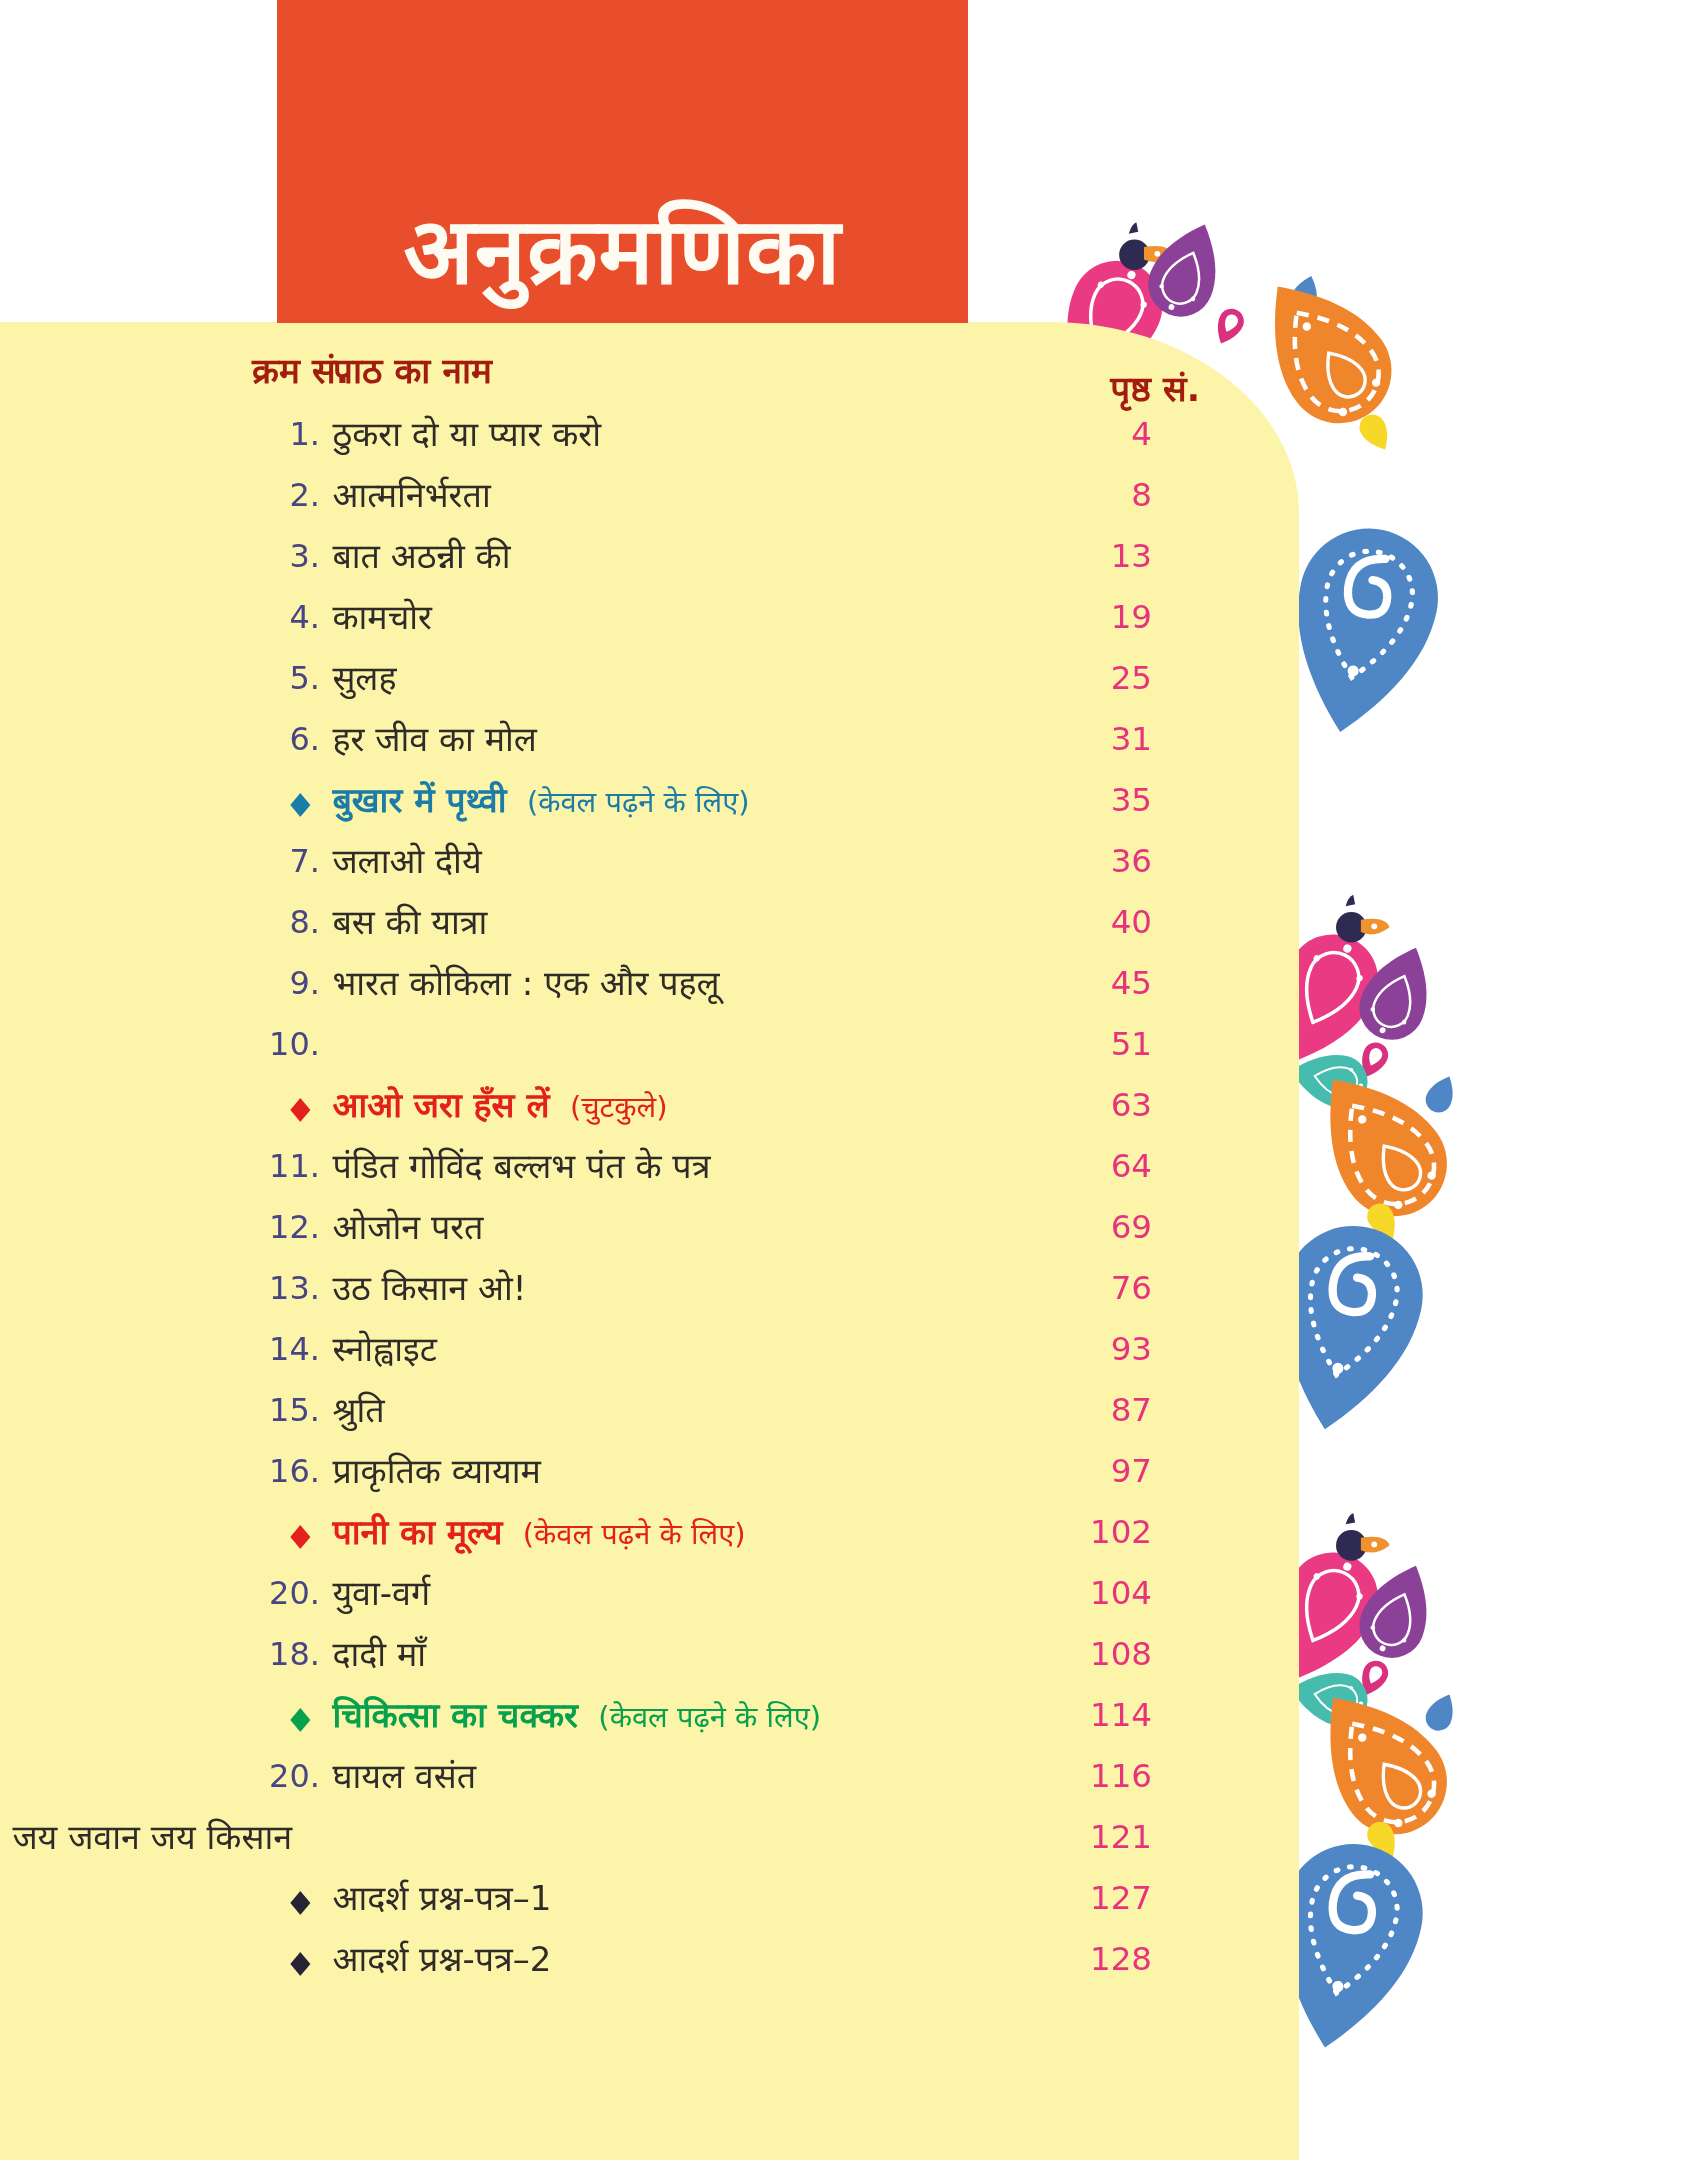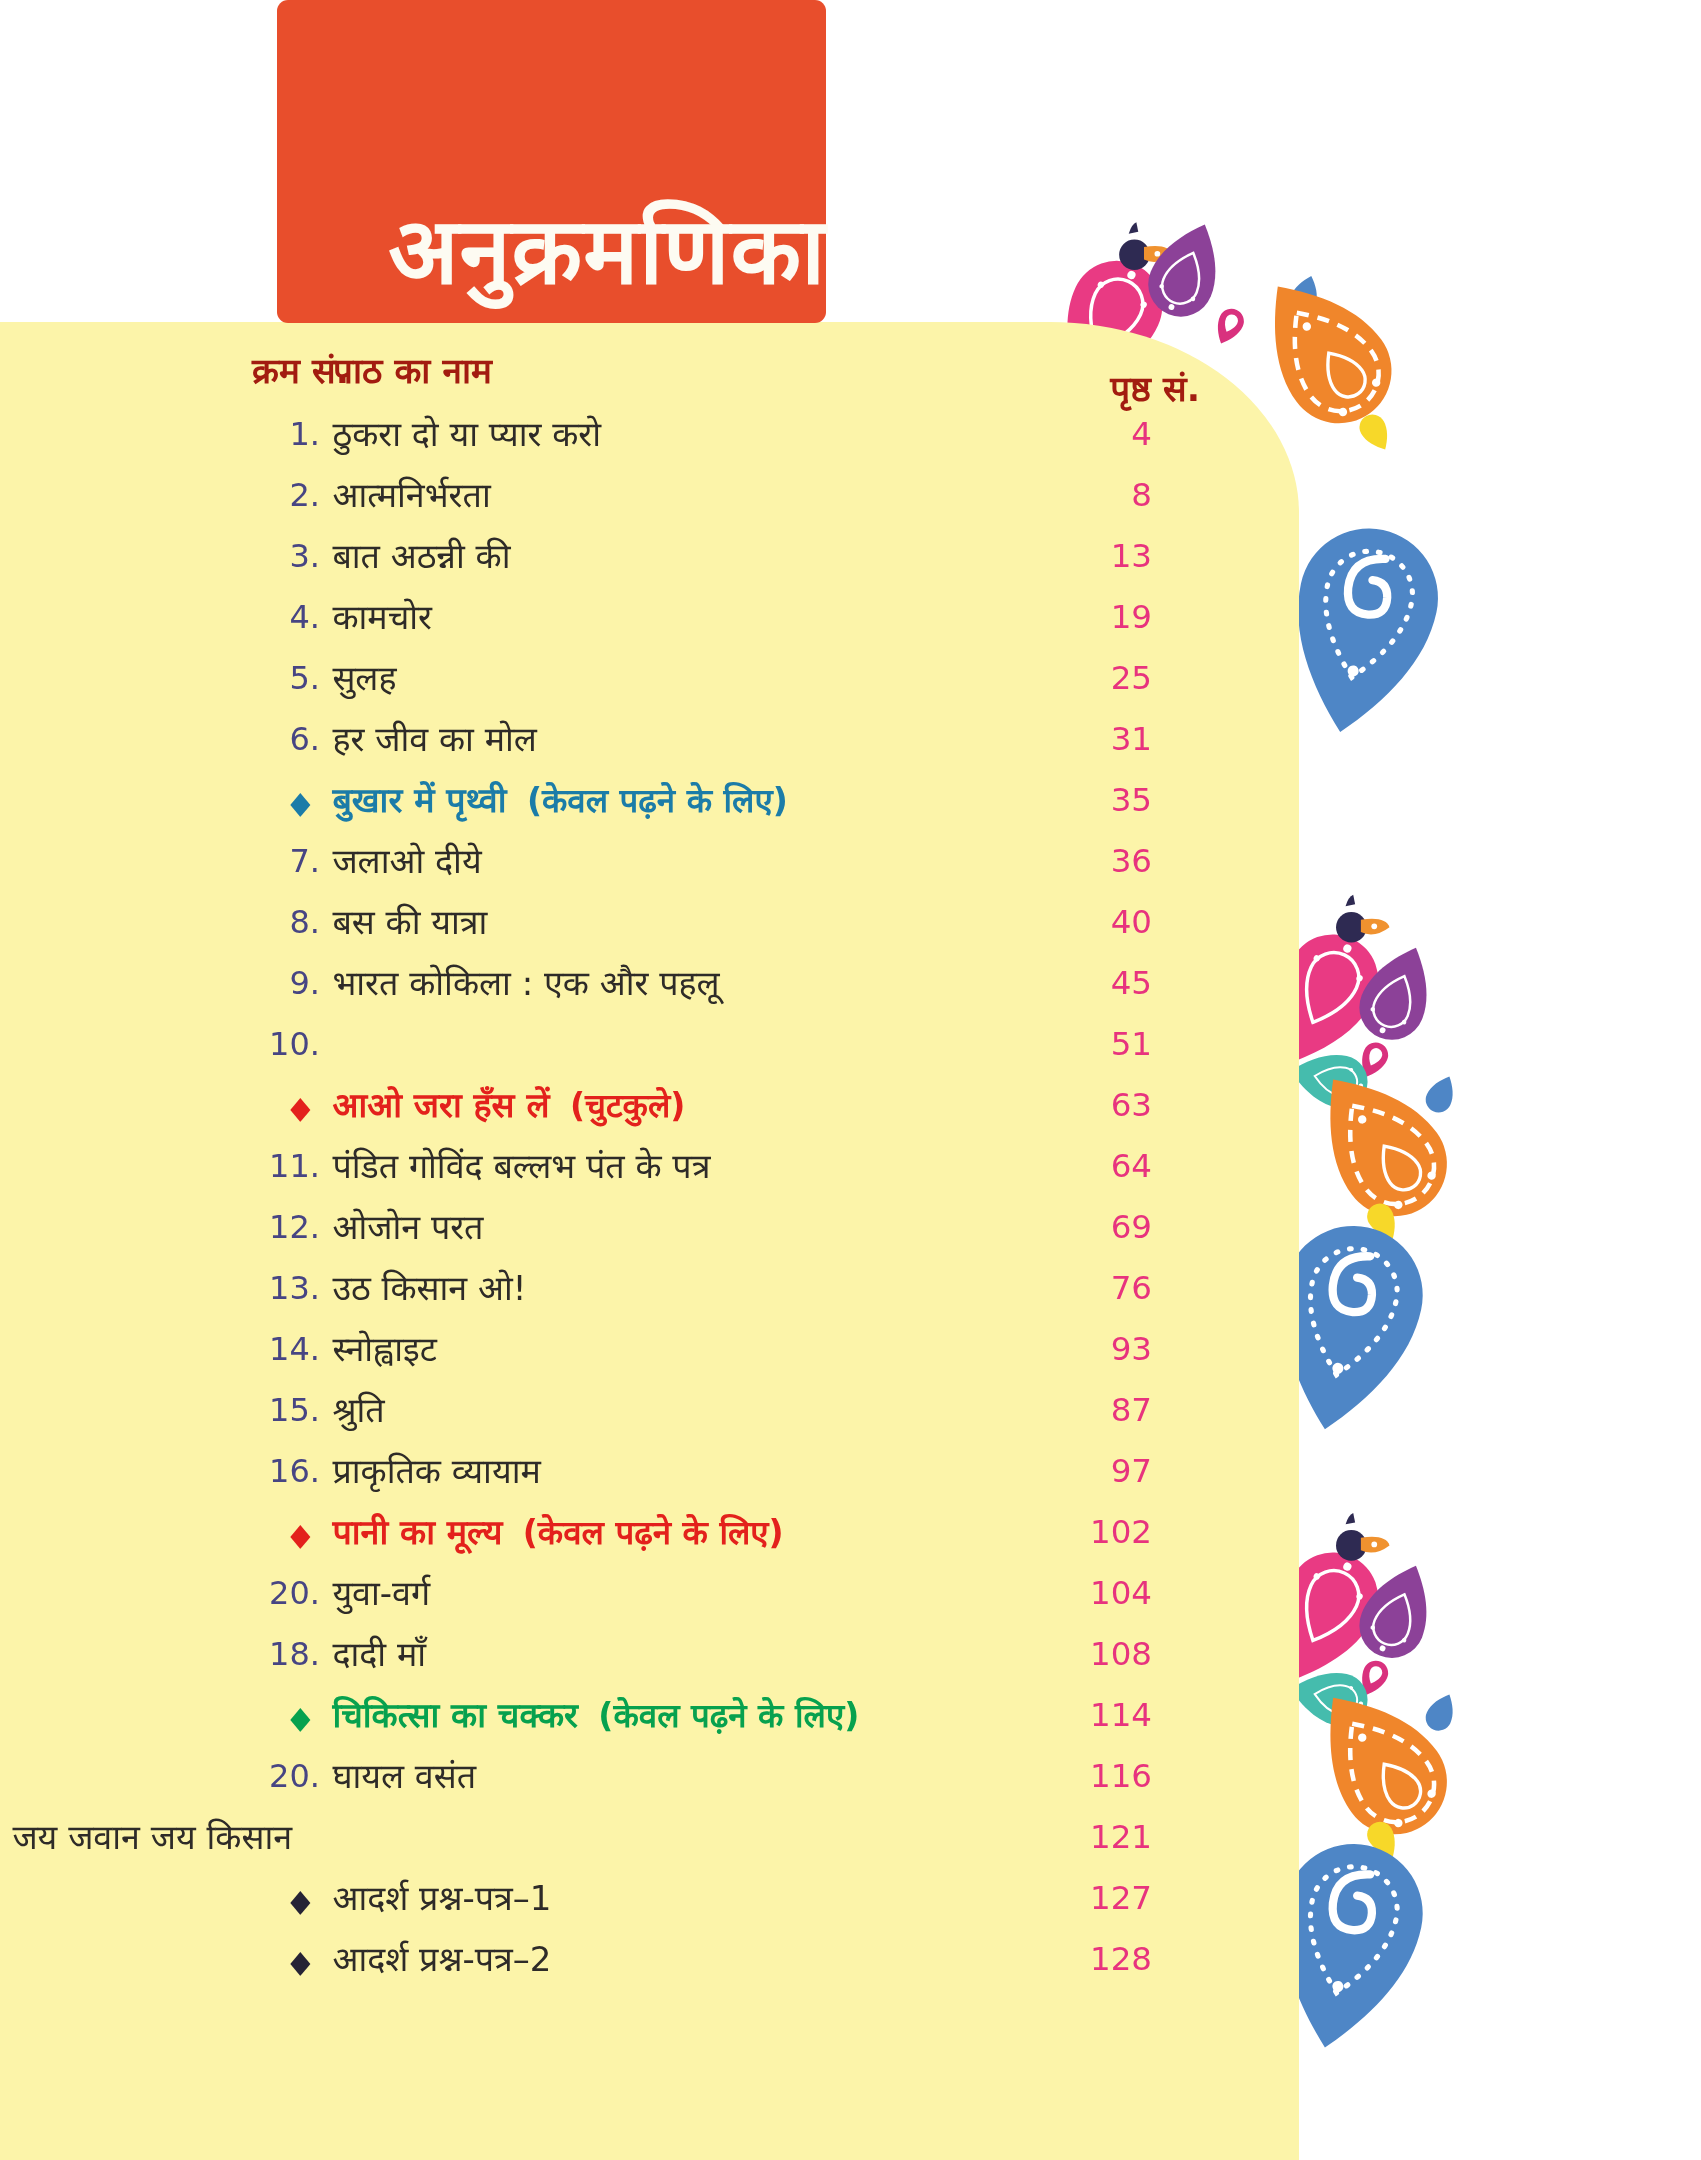--- a/index.html
+++ b/index.html
@@ -16,41 +16,41 @@
   
   .decor{position:absolute;left:994px;top:134px;width:535px;height:2026px;}
   
   .panel{
     position:absolute;left:0;top:322px;width:1299px;height:1838px;
     background:var(--panel_yellow);
     border-top-right-radius:249px 191px;
   }
   
   .title-box{
-    position:absolute;left:277px;top:0;width:549px;height:323px;
+    position:absolute;left:277px;top:0;width:691px;height:323px;
     background:var(--accent_orange);
-    display:flex;align-items:flex-end;justify-content:flex-end;border-radius:11px;
+    display:flex;align-items:flex-end;justify-content:center;
   }
   .page-title{
     color:#fdfbf2;font-weight:bold;font-size:92px;line-height:1.1;
     padding-bottom:21px;white-space:nowrap;letter-spacing:1px;
   }
   
   .col-head{position:absolute;color:var(--header_maroon);font-weight:bold;font-size:35px;line-height:1.2;white-space:nowrap;}
   .head-serial{left:252px;top:350px;}
   .head-name{left:333px;top:350px;}
   .head-page{right:501px;top:368px;}
   
   .rows{position:absolute;left:0;top:404px;width:1152px;}
   .row{display:flex;align-items:center;height:61px;}
   .cell{line-height:1.45;white-space:nowrap;}
   .serial{width:320px;text-align:right;color:var(--serial_indigo);font-size:32px;flex:none;}
   .serial .bullet{font-size:25px;padding-right:9.6px;display:inline-block;transform:scale(1.05,1.25);}
   .title-cell{margin-left:12.4px;color:var(--text_dark);font-size:34px;flex:1 1 auto;overflow:visible;}
-  .note{font-size:33px;font-weight:bold;margin-left:9.6px;}
+  .note{font-size:29px;font-weight:normal;margin-left:9.6px;}
   .page{margin-left:auto;text-align:right;color:var(--page_pink);font-size:32.5px;flex:none;}
   .special .title{font-weight:bold;}
   .c-blue .title,.c-blue .note{color:var(--special_blue);} .c-blue .bullet{color:var(--special_blue);}
   .c-red  .title,.c-red  .note{color:var(--special_red);}  .c-red  .bullet{color:var(--special_red);}
   .c-green .title,.c-green .note{color:var(--special_green);text-align:right;} .c-green .bullet{color:var(--special_green);}
   .c-dark .title{color:var(--text_dark);font-weight:normal;} .c-dark .bullet{color:var(--diamond_dark);}
 </style>
 </head>
 <body>
 

